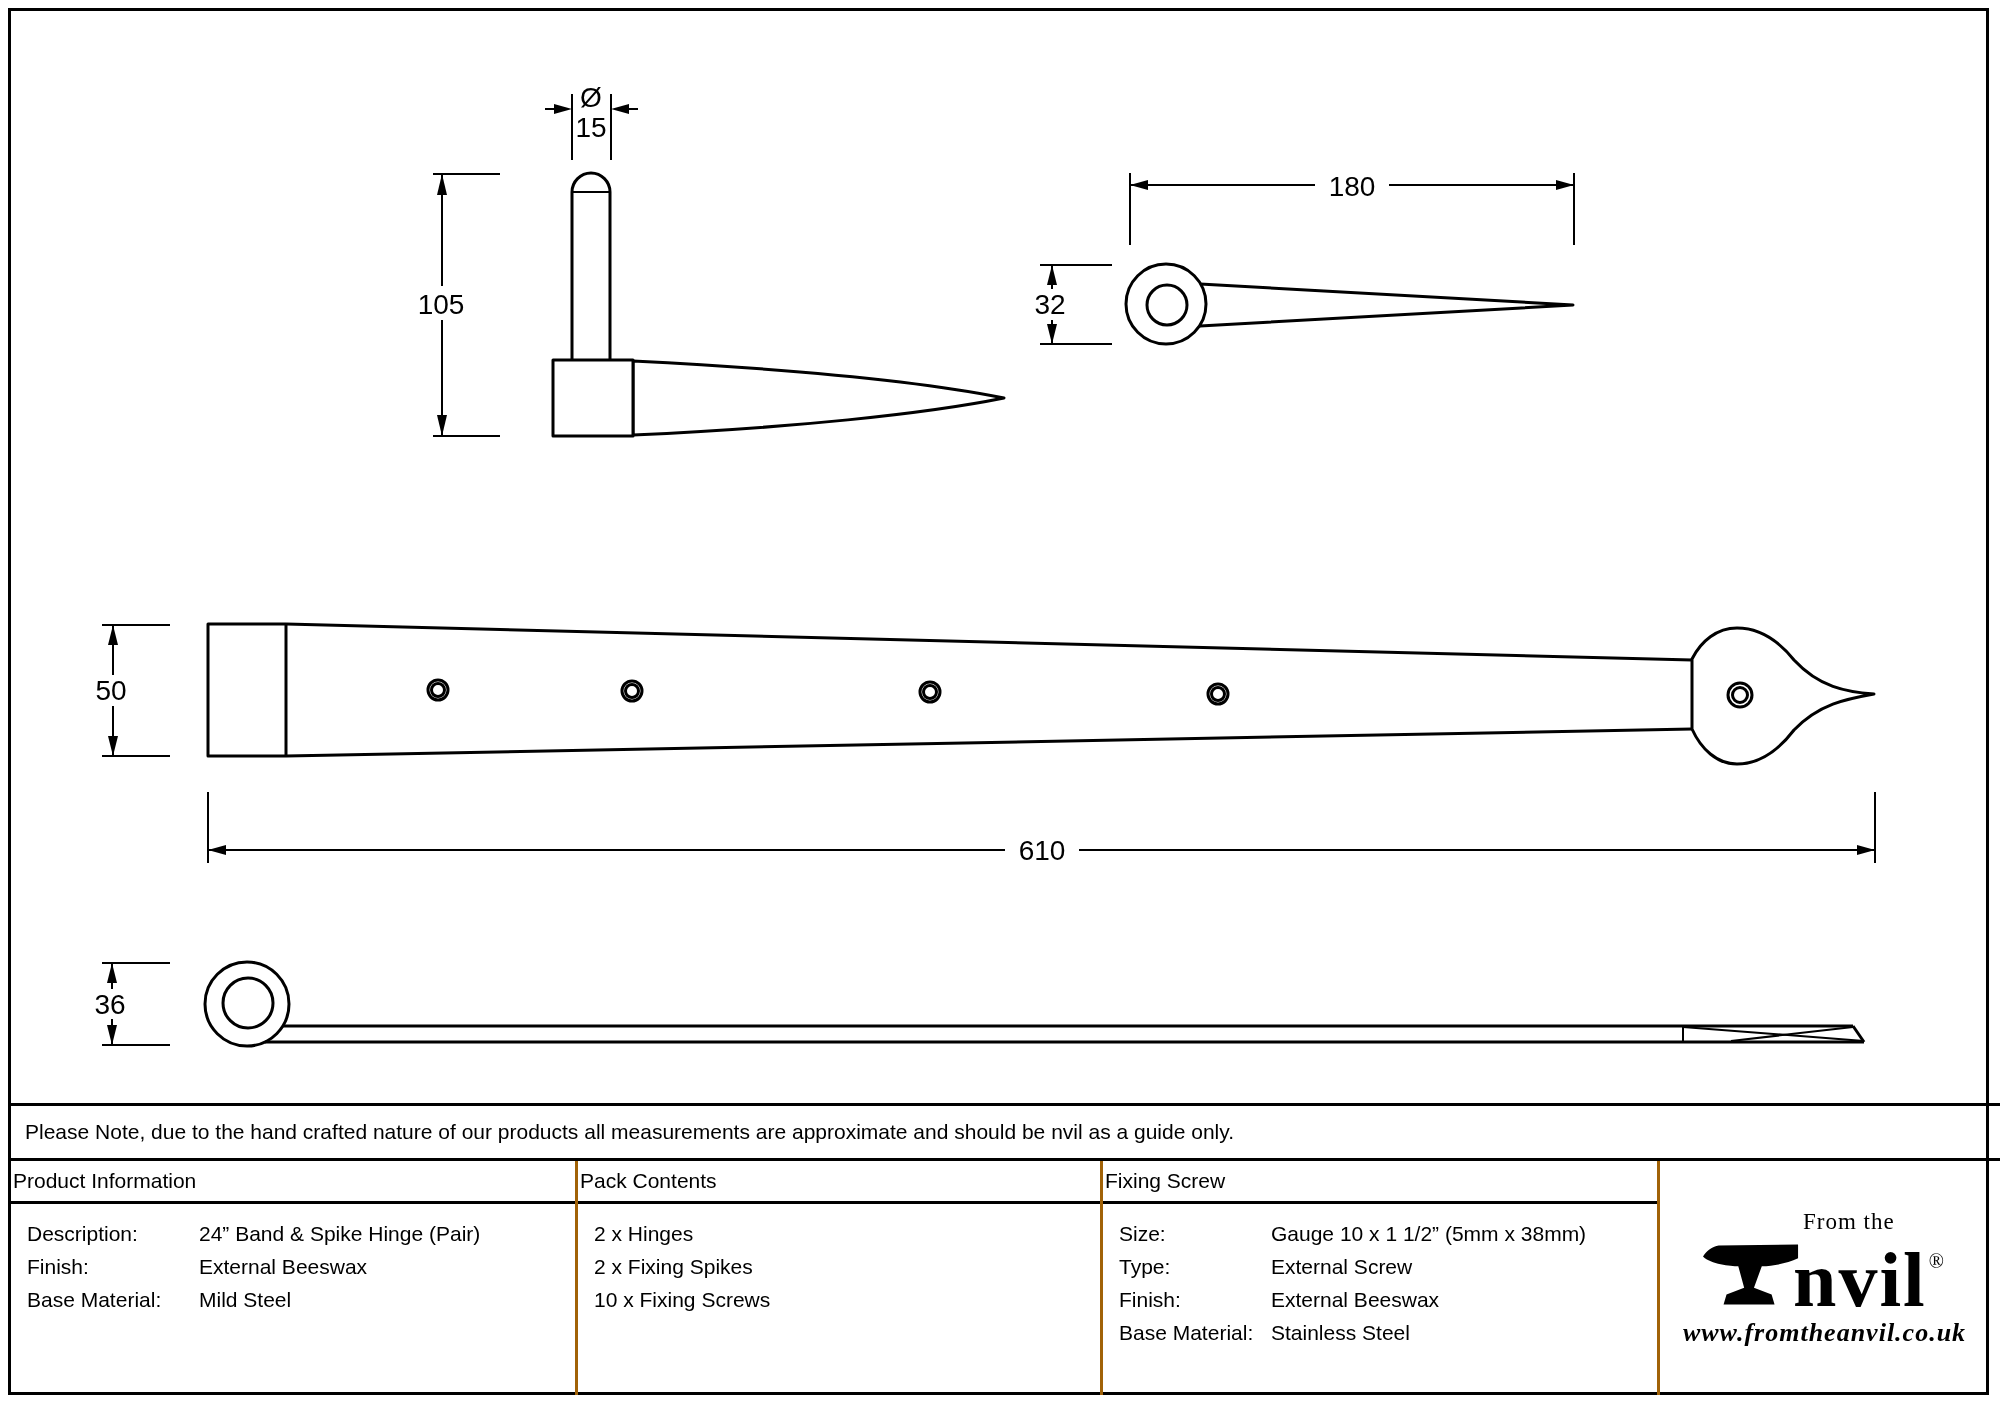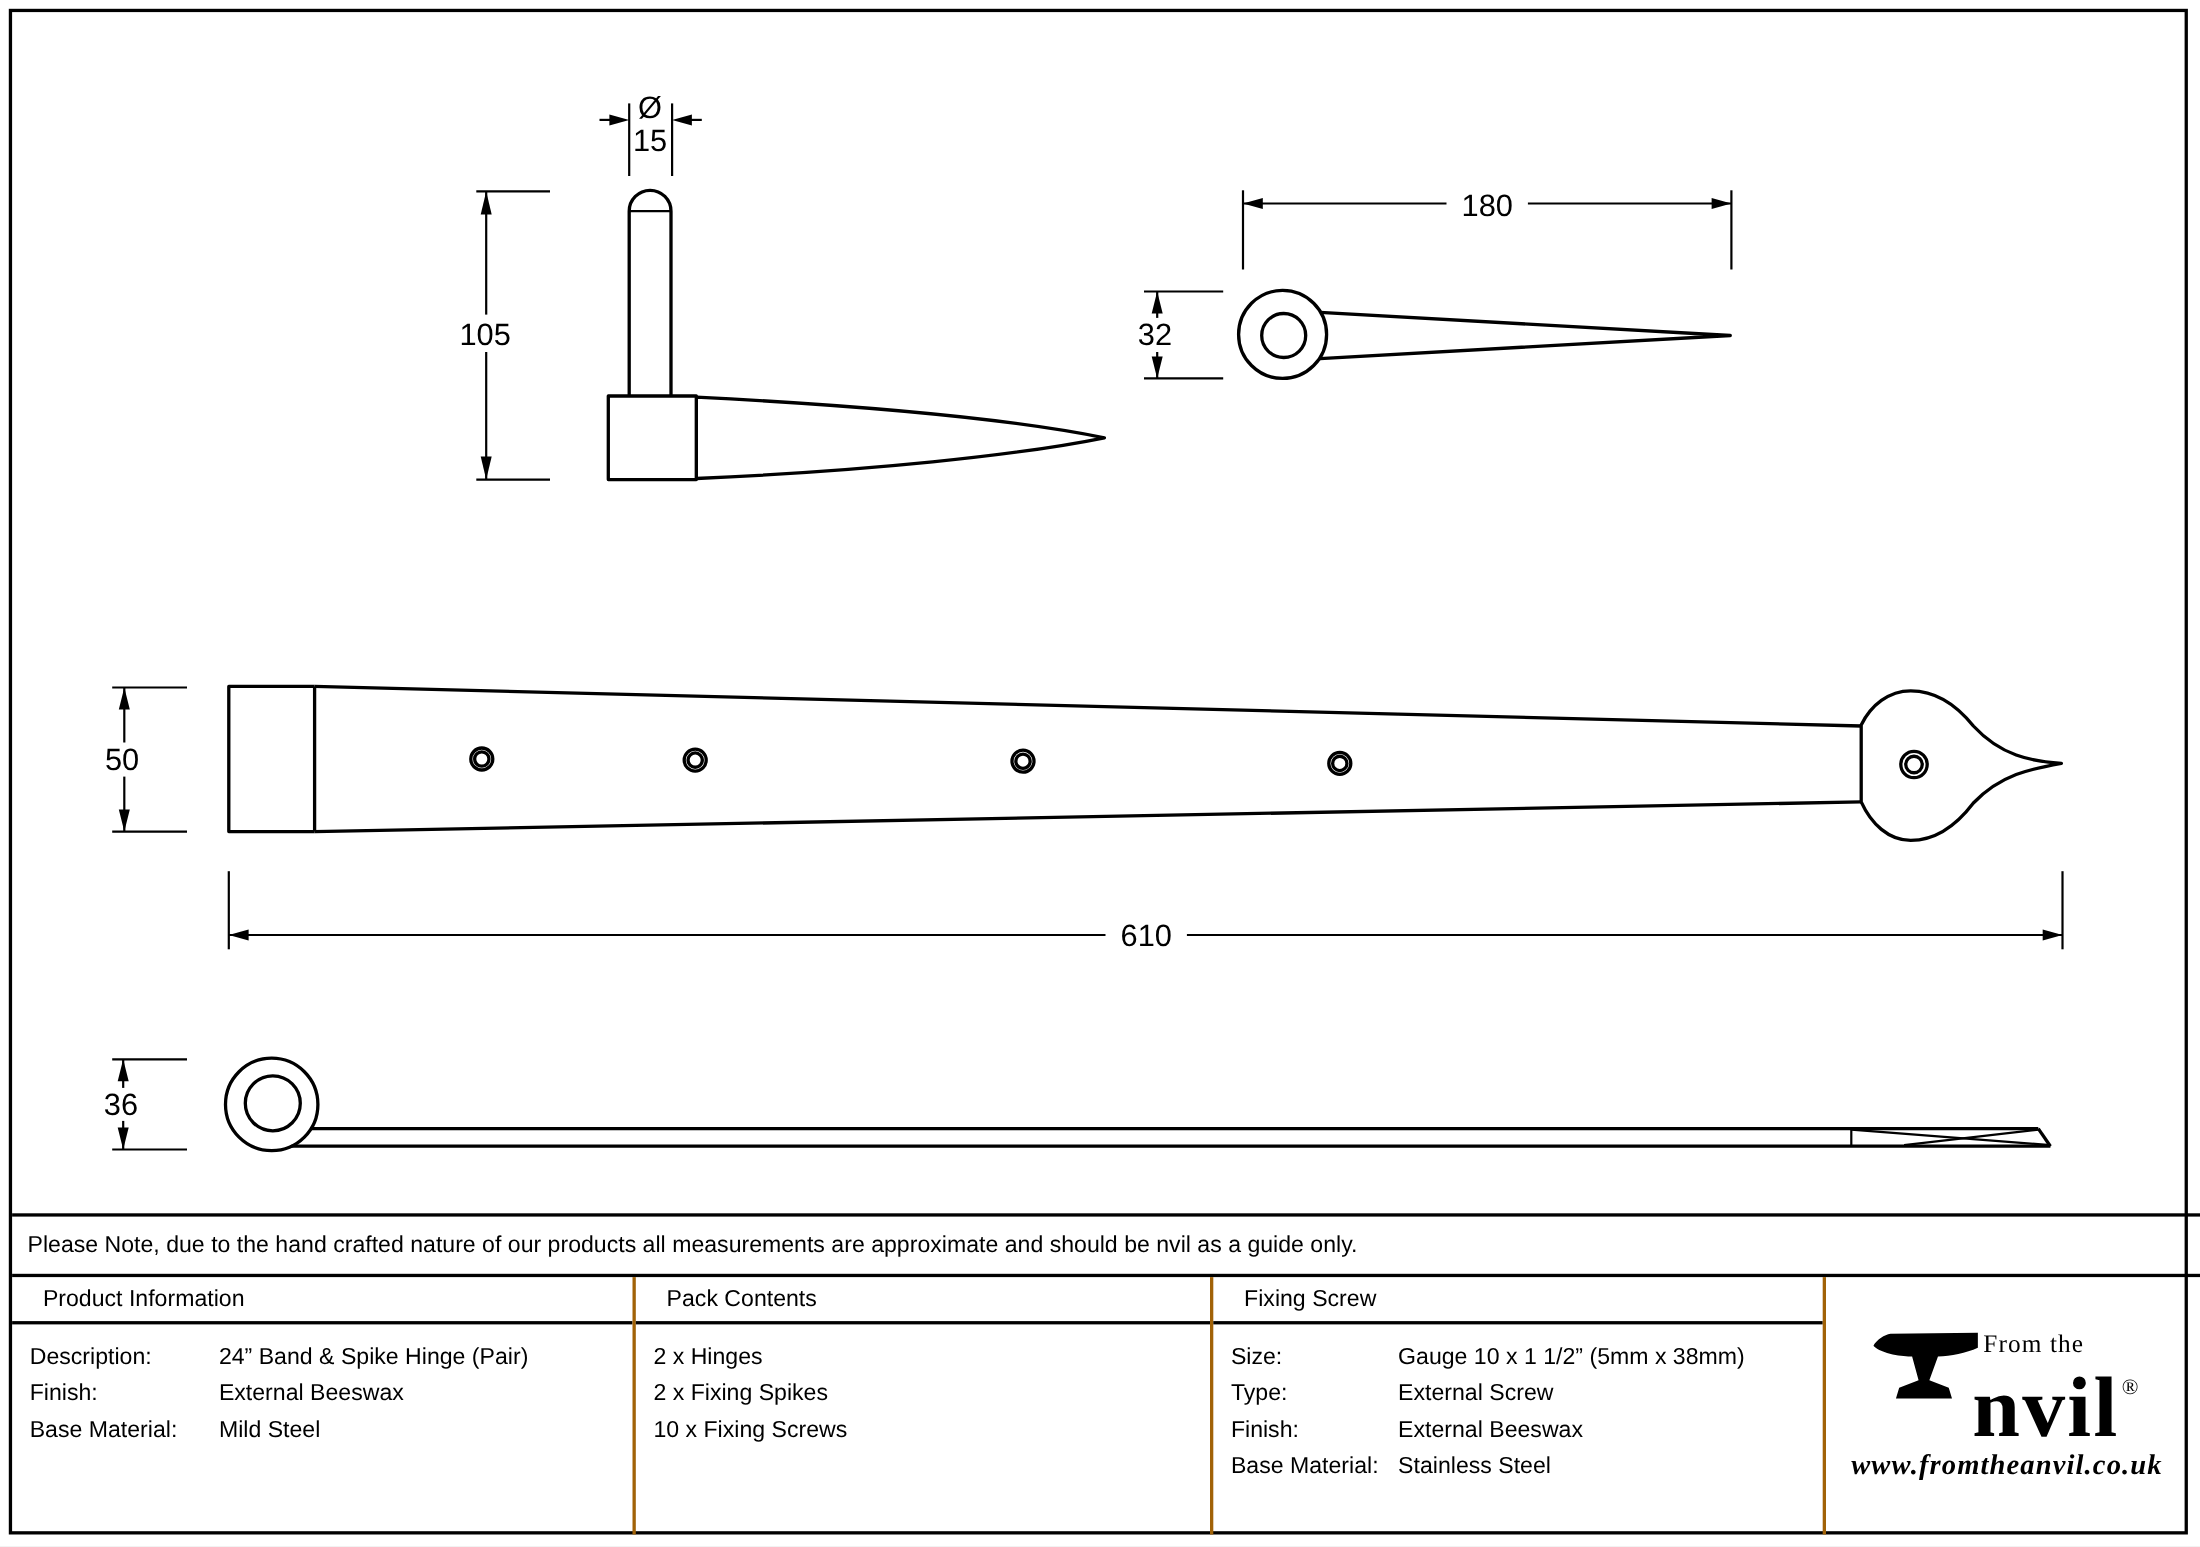--- a/index.html
+++ b/index.html
@@ -33,35 +33,35 @@
   
   .spec-table { position:absolute; left:11px; top:1161px; width:1978px; height:234px; }
   .col { position:absolute; top:0; height:234px; box-sizing:border-box; }
   .col-2, .col-3, .col-4 { border-left:3px solid #a16207; }
   .col-1 { left:0;      width:564px; }
   .col-2 { left:564px;  width:525px; }
   .col-3 { left:1089px; width:557px; }
   .col-4 { left:1646px; width:332px; }
   .col-hdr {
     height:40px; border-bottom:3px solid #000;
-    display:flex; align-items:center; padding-left:28px;
+    display:flex; align-items:center; padding-left:2px;
     font-size:21px;
   }
   .col-body { padding:13px 0 0 16px; font-size:21px; }
   .kv { display:flex; height:33px; align-items:center; }
   .kv .k1 { width:172px; flex:none; }
   .kv .k3 { width:152px; flex:none; }
   .li { height:33px; display:flex; align-items:center; }
   
   .logo-wrap {
     height:234px; display:flex; flex-direction:column;
     align-items:center; justify-content:center;
     font-family:"Liberation Serif", serif;
   }
-  .logo-top { display:flex; }
+  .logo-top { display:flex; align-items:flex-end; }
   .anvil-svg { display:block; margin-bottom:4px; }
   .logo-textcol { margin-left:-8px; }
   .from-the { font-size:23px; margin:0 0 -6px 10px; letter-spacing:1px; }
   .brand-line { font-size:78px; line-height:64px; font-weight:bold; letter-spacing:2px; }
   .reg-mark { font-size:20px; vertical-align:38px; font-weight:normal; margin-left:2px; }
   .logo-url { font-size:26px; font-style:italic; font-weight:bold; margin-top:6px; letter-spacing:1px; }
 </style>
 </head>
 <body>
 

